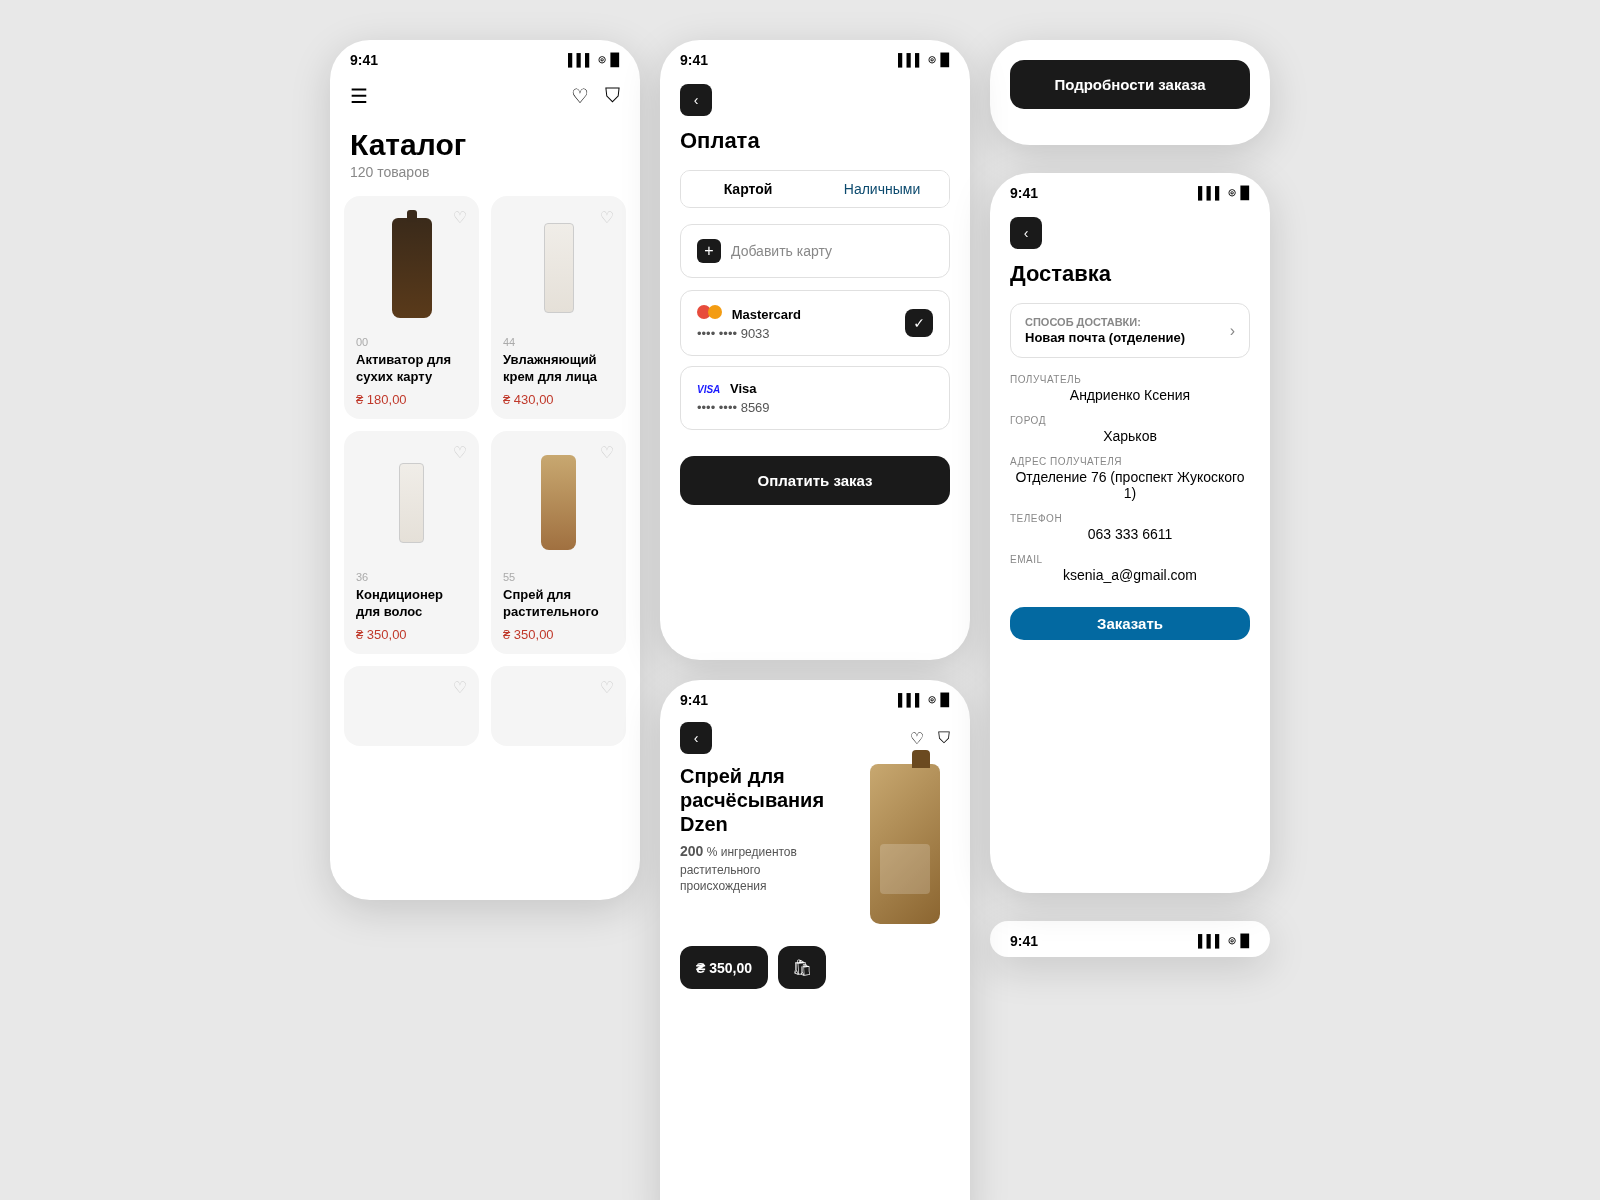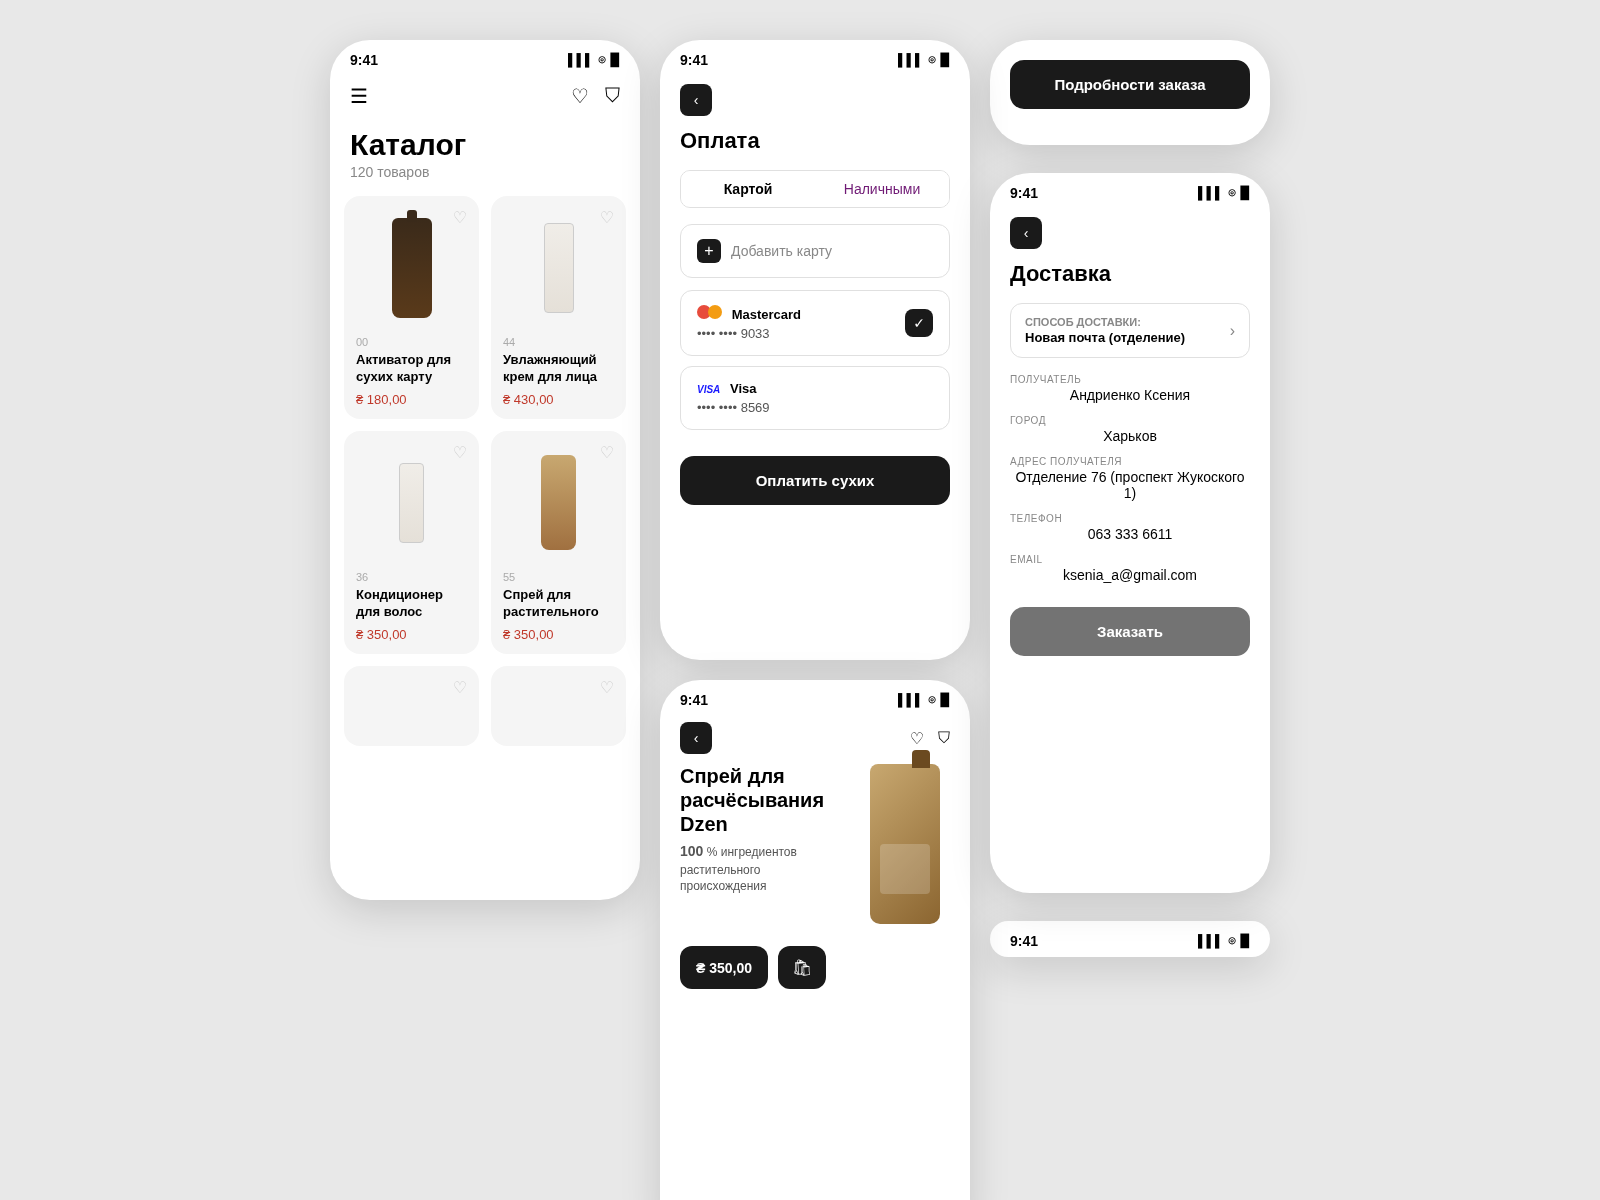--- a/index.html
+++ b/index.html
@@ -159,21 +159,21 @@
       font-size: 14px;
       font-weight: 500;
       cursor: pointer;
       background: white;
     }
     .tab-btn.active {
       background: white;
       font-weight: 700;
       box-shadow: 0 1px 4px rgba(0,0,0,0.1);
     }
-    .tab-btn.inactive { color: #701a75; }
+    .tab-btn.inactive { color: #0c4a6e; }
 
     .add-card-row {
       display: flex;
       align-items: center;
       gap: 10px;
       margin: 0 20px 12px;
       padding: 14px 16px;
       border: 1px solid #e0e0e0;
       border-radius: 12px;
       cursor: pointer;
@@ -402,25 +402,25 @@
       border: none;
       border-radius: 14px;
       padding: 16px;
       width: calc(100% - 40px);
       font-size: 15px;
       font-weight: 600;
       cursor: pointer;
     }
     .order-btn {
       margin: 12px 20px;
-      background: #737373;
+      background: #0369a1;
       color: white;
       border: none;
       border-radius: 14px;
-      padding: 16px;
+      padding: 8px;
       width: calc(100% - 40px);
       font-size: 15px;
       font-weight: 600;
       cursor: pointer;
     }
 
     
     .right-column {
       display: flex;
       flex-direction: column;
@@ -561,21 +561,21 @@
             <span class="visa-logo">VISA</span>
             <span>Visa</span>
           </div>
           <div class="card-num">
             <span>•••• ••••</span>
             <span>8569</span>
           </div>
         </div>
       </div>
 
-      <button class="pay-btn">Оплатить сухих</button>
+      <button class="pay-btn">Оплатить заказ</button>
     </div>
 
     <div class="phone phone-product">
       <div class="status-bar">
         <span>9:41</span>
         <div class="status-icons">
           <span>▌▌▌</span>
           <span>⌾</span>
           <span>▉</span>
         </div>
@@ -584,21 +584,21 @@
         <div class="back-btn" style="margin:0; width:32px;height:32px;">‹</div>
         <div style="display:flex;gap:14px;">
           <span>♡</span>
           <span>⛉</span>
         </div>
       </div>
       <div class="product-detail-content">
         <div class="product-detail-left">
           <div class="product-detail-name">Спрей для расчёсывания Dzen</div>
           <div class="product-ingredient-badge">
-            <strong>100</strong>
+            <strong>200</strong>
             <span>% ингредиентов растительного происхождения</span>
           </div>
         </div>
         <div class="product-detail-right">
           <div class="spray-bottle-large">
             <div class="spray-bottle-label"></div>
           </div>
         </div>
       </div>
       <div class="buy-bar">

